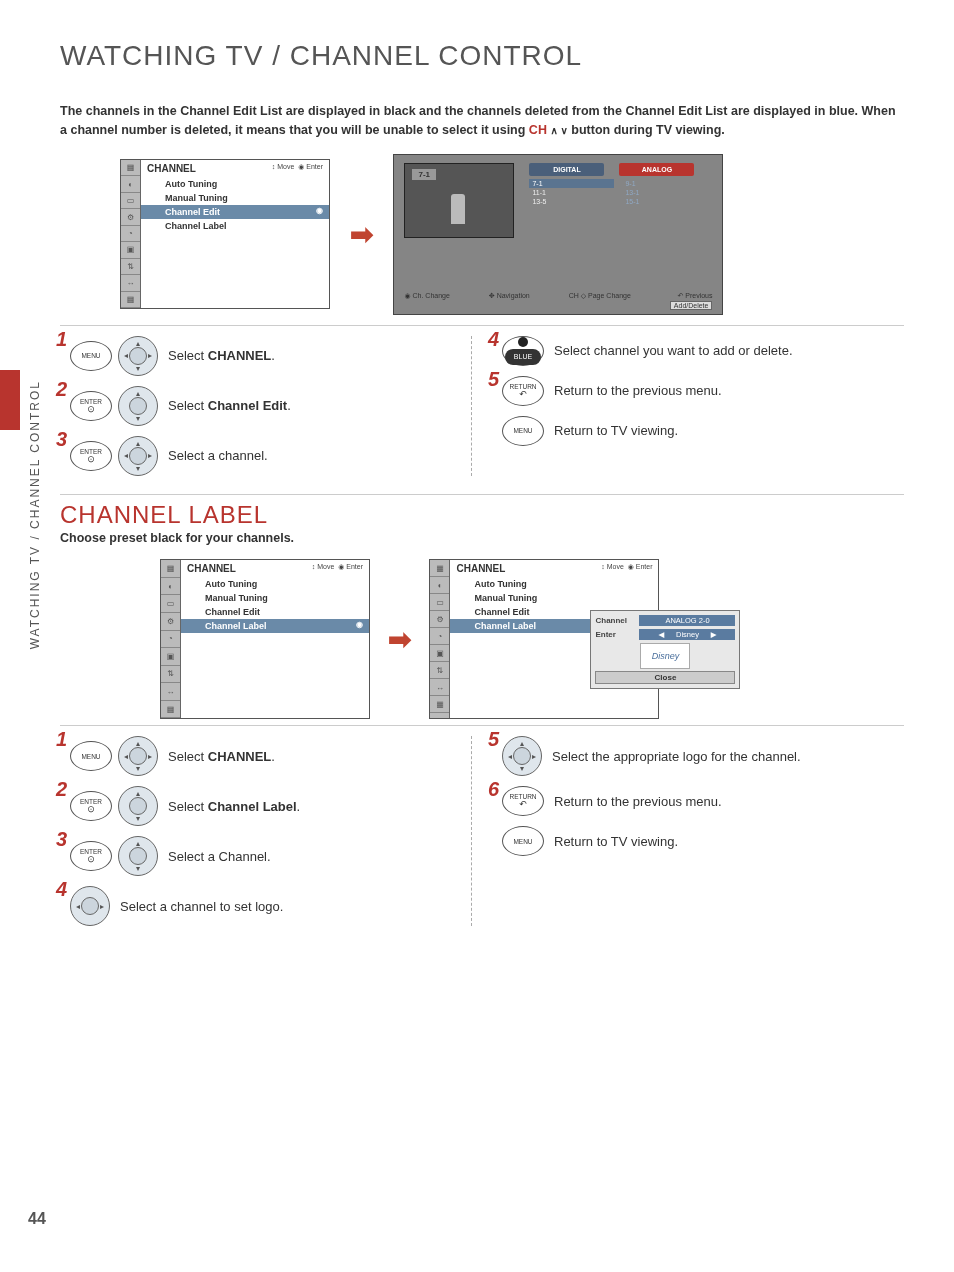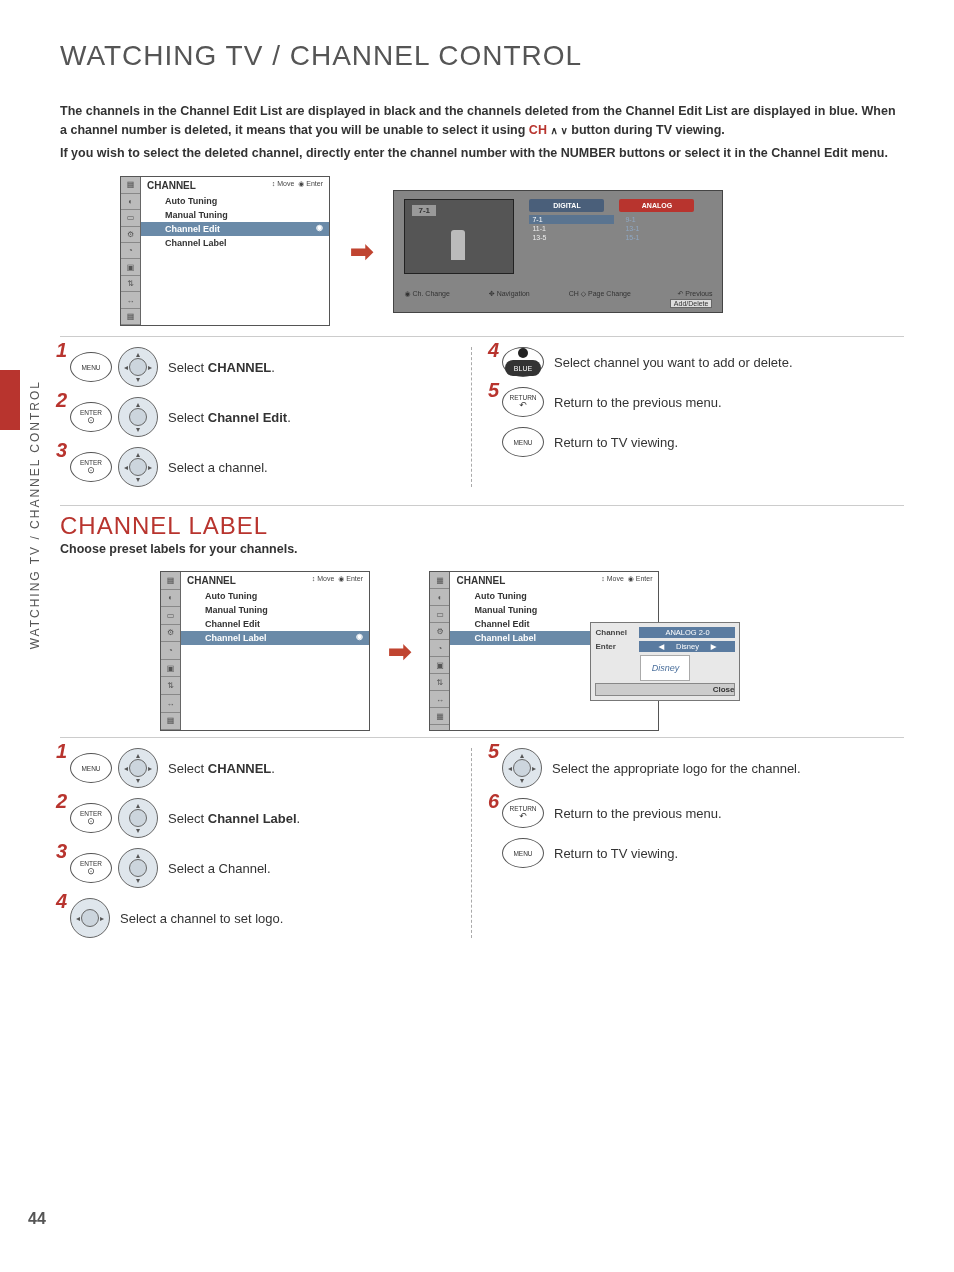--- a/index.html
+++ b/index.html
@@ -22,21 +22,21 @@
   .menu-head { display: flex; justify-content: space-between; padding: 3px 6px; font-weight: bold; font-size: 10px; }
   .menu-head .hints { font-size: 7px; font-weight: normal; color:#444; }
   .menu-items { }
   .menu-item { padding: 2px 24px; font-size: 9px; font-weight: bold; color: #333; }
   .menu-item.selected { background: #6a8aa8; color: #fff; position: relative; }
   .menu-item.selected::after { content: "◉"; position: absolute; right: 6px; top: 1px; font-size: 8px; }
   .menu-screen.tall .menu-icons div { height: 18px; }
 
   .arrow-big { color: #c04430; font-size: 28px; font-weight: bold; }
 
-  .edit-screen { width: 330px; height: 123px; background: #858585; border: 1px solid #444; position: relative; font-size: 8px; color: #eee; }
+  .edit-screen { width: 330px; height: 161px; background: #858585; border: 1px solid #444; position: relative; font-size: 8px; color: #eee; }
   .edit-preview { position: absolute; left: 10px; top: 8px; width: 110px; height: 75px; background: #555; border: 1px solid #222; }
   .edit-preview::before { content: ""; position: absolute; left: 46px; top: 30px; width: 14px; height: 30px; background: #fff; border-radius: 3px 3px 0 0; opacity: .6; }
   .edit-chbox { position: absolute; left: 18px; top: 14px; background: #999; padding: 1px 6px; font-weight: bold; color:#333; font-size:8px; }
   .edit-tab { position: absolute; top: 8px; width: 75px; height: 13px; display:flex; align-items:center; justify-content:center; font-size:7px; font-weight:bold; border-radius:2px; }
   .edit-tab.dig { left: 135px; background: #4a5f7a; color:#fff; }
   .edit-tab.ana { left: 225px; background: #b8342e; color:#fff; }
   .edit-col { position: absolute; top: 24px; width: 85px; font-size: 7px; }
   .edit-col.left { left: 135px; }
   .edit-col.right { left: 228px; color: #8fa8c4; }
   .edit-col div { padding: 1px 3px; }
@@ -64,44 +64,39 @@
 
   .section2-title { font-size: 24px; font-weight: 500; color: #b8342e; letter-spacing: 1px; margin-top: 18px; border-top:1px solid #ccc; padding-top:6px; }
 
   .label-screen3 { width: 230px; background:#fff; border:1px solid #555; display:flex; font-size:8.5px; position:relative; height:160px; }
   .label-popup { position:absolute; right:-82px; top:50px; width:150px; border:1px solid #777; background:#e8e8e8; padding:4px; font-size:8px; }
   .label-popup .row { display:flex; gap:4px; margin-bottom:3px; align-items:center; }
   .label-popup .lbl { width:40px; font-weight:bold; color:#444; }
   .label-popup .val { flex:1; background:#5a7ba0; color:#fff; text-align:center; padding:1px 16px; font-size:7.5px; display:flex; align-items:center; justify-content:space-between; }
   .label-popup .val span.arrow { padding:0 3px; }
   .label-popup .logo-img { width:50px; height:26px; background:#fff; border:1px solid #aaa; margin:2px auto; display:flex; align-items:center; justify-content:center; color:#4a6f9c; font-style:italic; font-size:9px; }
-  .label-popup .close { background:#ccc; border:1px solid #888; text-align:right; padding:1px 0; font-weight:bold; font-size:8px; }
+  .label-popup .close { background:#ccc; border:1px solid #888; text-align:center; padding:1px 0; font-weight:bold; font-size:8px; }
 
   .screens-row2 { display:flex; align-items:center; gap:18px; margin:12px 0 4px 100px; }
   .steps-grid2 { display: grid; grid-template-columns: 1fr 1fr; gap: 0 20px; margin-top: 6px; border-top:1px solid #ccc; padding-top:10px; }
 </style>
 </head>
 <body>
 
 <div class="red-tab"></div>
 <div class="side-vert">WATCHING TV / CHANNEL CONTROL</div>
 <div class="page-num">44</div>
 
 <div class="page">
   <h1 class="main-title">WATCHING TV / CHANNEL CONTROL</h1>
 
   <p class="intro-text">
     <span>The channels in the Channel Edit List are displayed in black and the channels deleted from the Channel Edit List are displayed in blue. When a channel number is deleted, it means that you will be unable to select it using</span>
     <span class="ch">CH</span> <span style="font-size:10px;">∧ ∨</span>
     <span>button during TV viewing.</span>
-  </p>
-  <p class="intro-text">
-    <span>If you wish to select the deleted channel, directly enter the channel number with the NUMBER buttons or select it in the</span>
-    <span class="bold">Channel Edit</span>
-    <span>menu.</span>
   </p>
 
   <div class="screens-row">
 
     <div class="menu-screen" style="height:150px;">
       <div class="menu-icons">
         <div>▦</div>
         <div>◐</div>
         <div>▭</div>
         <div>⚙</div>
@@ -239,21 +234,21 @@
             <div class="oval-btn">
               <div>MENU</div>
             </div>
           </div>
           <div class="step-text">Return to TV viewing.</div>
         </div>
       </div>
   </div>
 
   <h2 class="section2-title">CHANNEL LABEL</h2>
-  <p class="intro-text">Choose preset labels for your channels.</p>
+  <p class="intro-text">Choose preset black for your channels.</p>
 
   <div class="screens-row2">
     <div class="menu-screen tall" style="height:160px;">
       <div class="menu-icons">
         <div>▦</div>
         <div>◐</div>
         <div>▭</div>
         <div>⚙</div>
         <div>◔</div>
         <div>▣</div>

